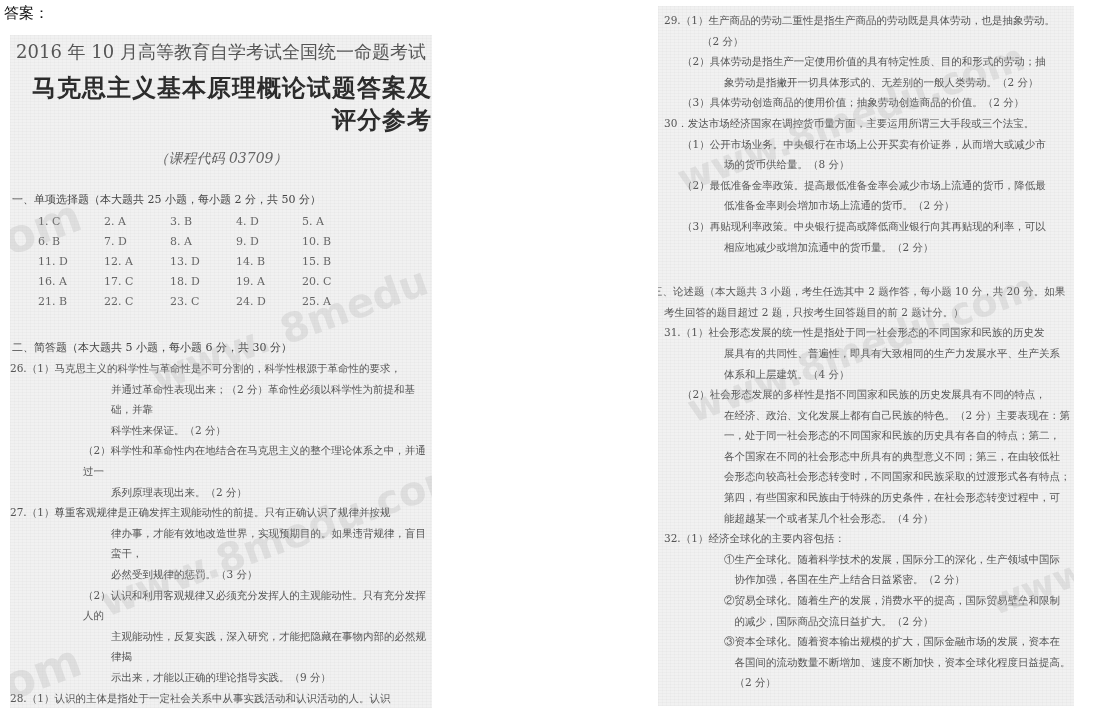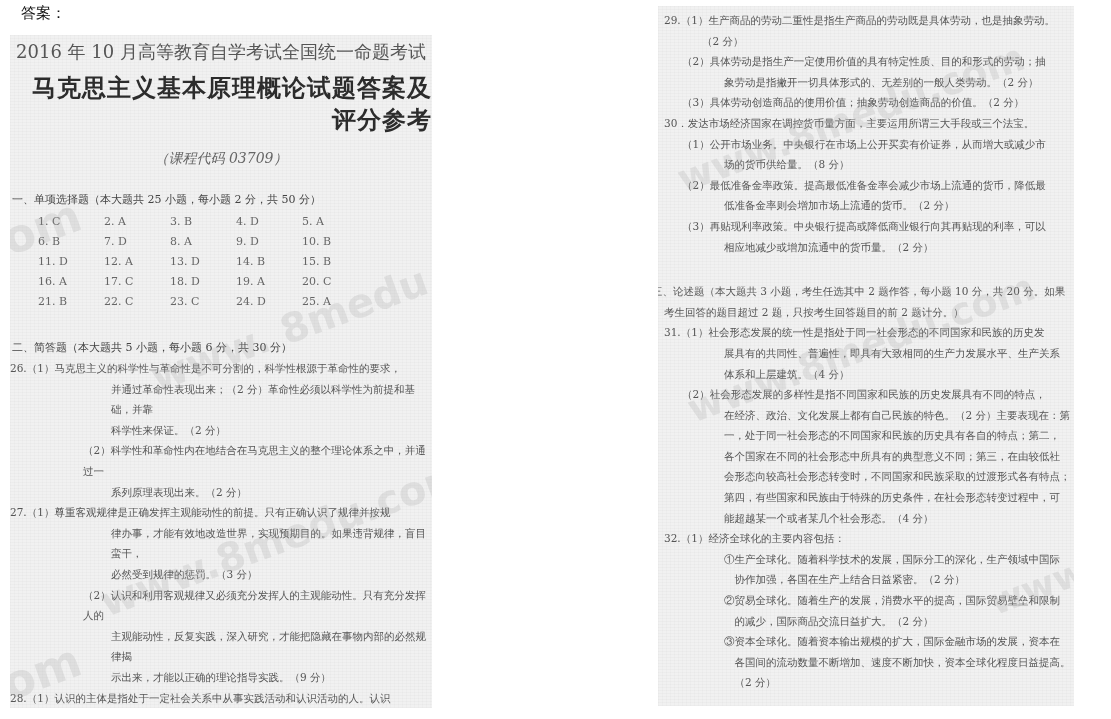--- a/index.html
+++ b/index.html
@@ -1,21 +1,21 @@
 <!DOCTYPE html>
 <html><head>
 <meta charset="utf-8">
 <style>
   html, body { margin: 0; padding: 0; }
   body {
     width: 1111px; height: 719px; background: #ffffff; position: relative; overflow: hidden;
     font-family: "DejaVu Serif", "Liberation Serif", serif; color: #2b2b2b;
   }
   .answer-label {
-    position: absolute; left: 21px; top: 4px; font-size: 15px; color: #111;
+    position: absolute; left: 4px; top: 4px; font-size: 15px; color: #111;
     font-family: "DejaVu Sans", sans-serif;
   }
   .page {
     position: absolute; background: #f1f1f1;
     background-image: repeating-linear-gradient(0deg, rgba(0,0,0,0.018) 0 1px, transparent 1px 3px),
                       repeating-linear-gradient(90deg, rgba(0,0,0,0.015) 0 1px, transparent 1px 4px);
     overflow: hidden; color: #444;
   }
   #left-page { left: 10px; top: 35px; width: 422px; height: 673px; }
   #right-page { left: 658px; top: 6px; width: 416px; height: 700px; }

